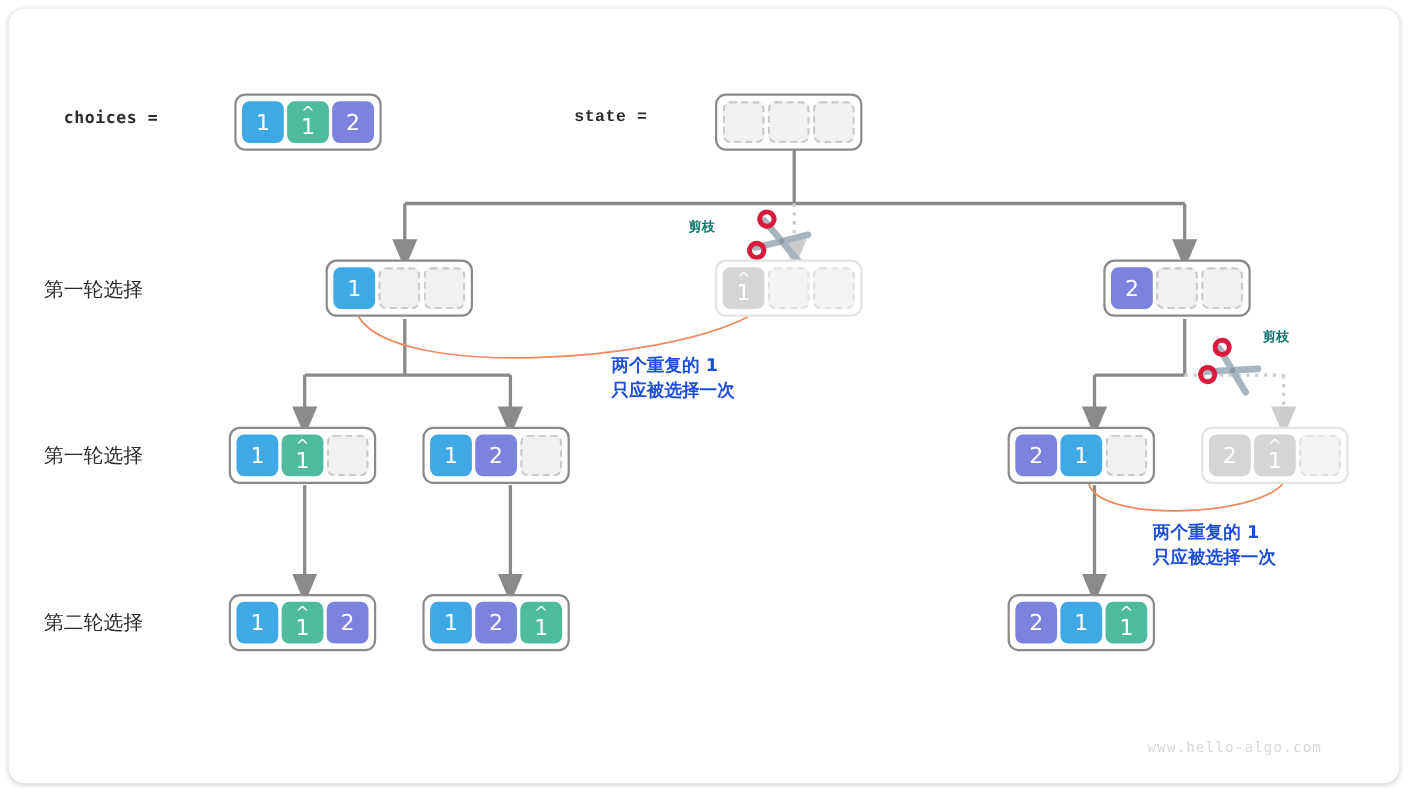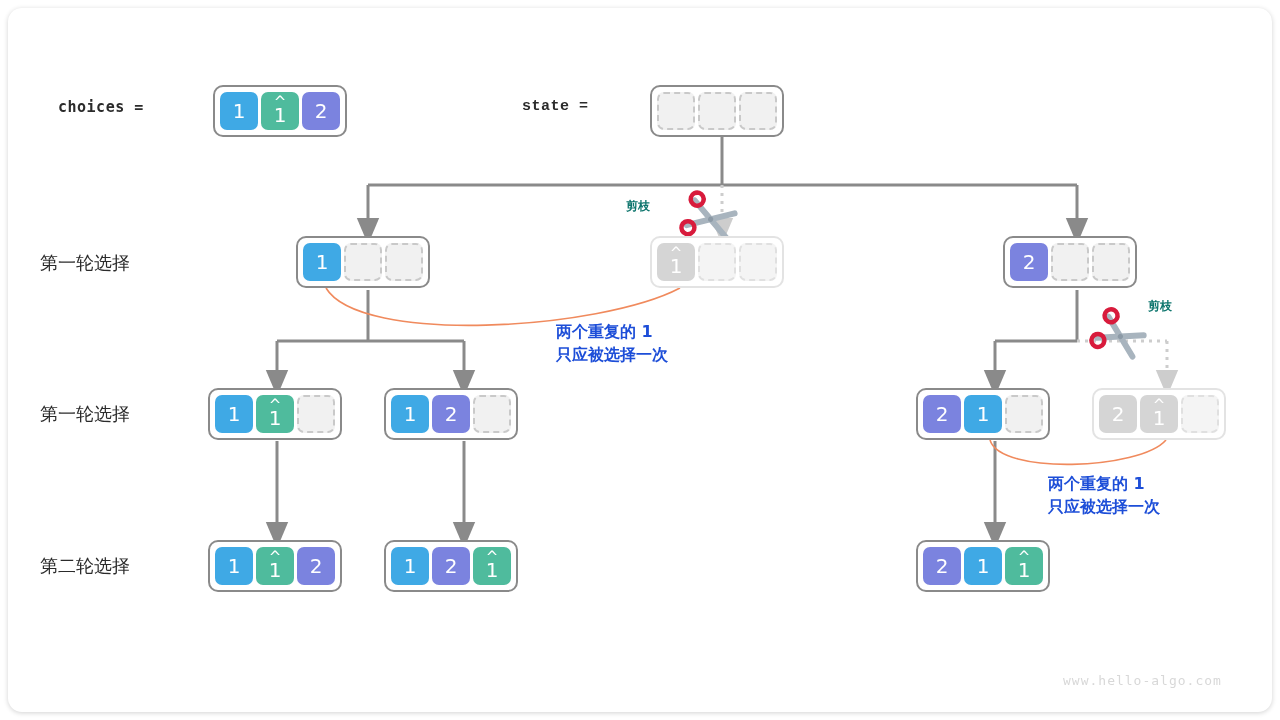--- a/index.html
+++ b/index.html
@@ -359,14 +359,14 @@
   <div class="note-text" style="left:556px; top:320px;">
     <div>两个重复的  1</div>
     <div>只应被选择一次</div>
   </div>
 
   <div class="note-text" style="left:1048px; top:472px;">
     <div>两个重复的  1</div>
     <div>只应被选择一次</div>
   </div>
 
-  <div class="watermark" style="left:1043px; top:673px;margin-left:20px;">www.hello-algo.com</div>
+  <div class="watermark" style="left:1043px; top:673px;">www.hello-algo.com</div>
 </div>
 
 </body></html>

